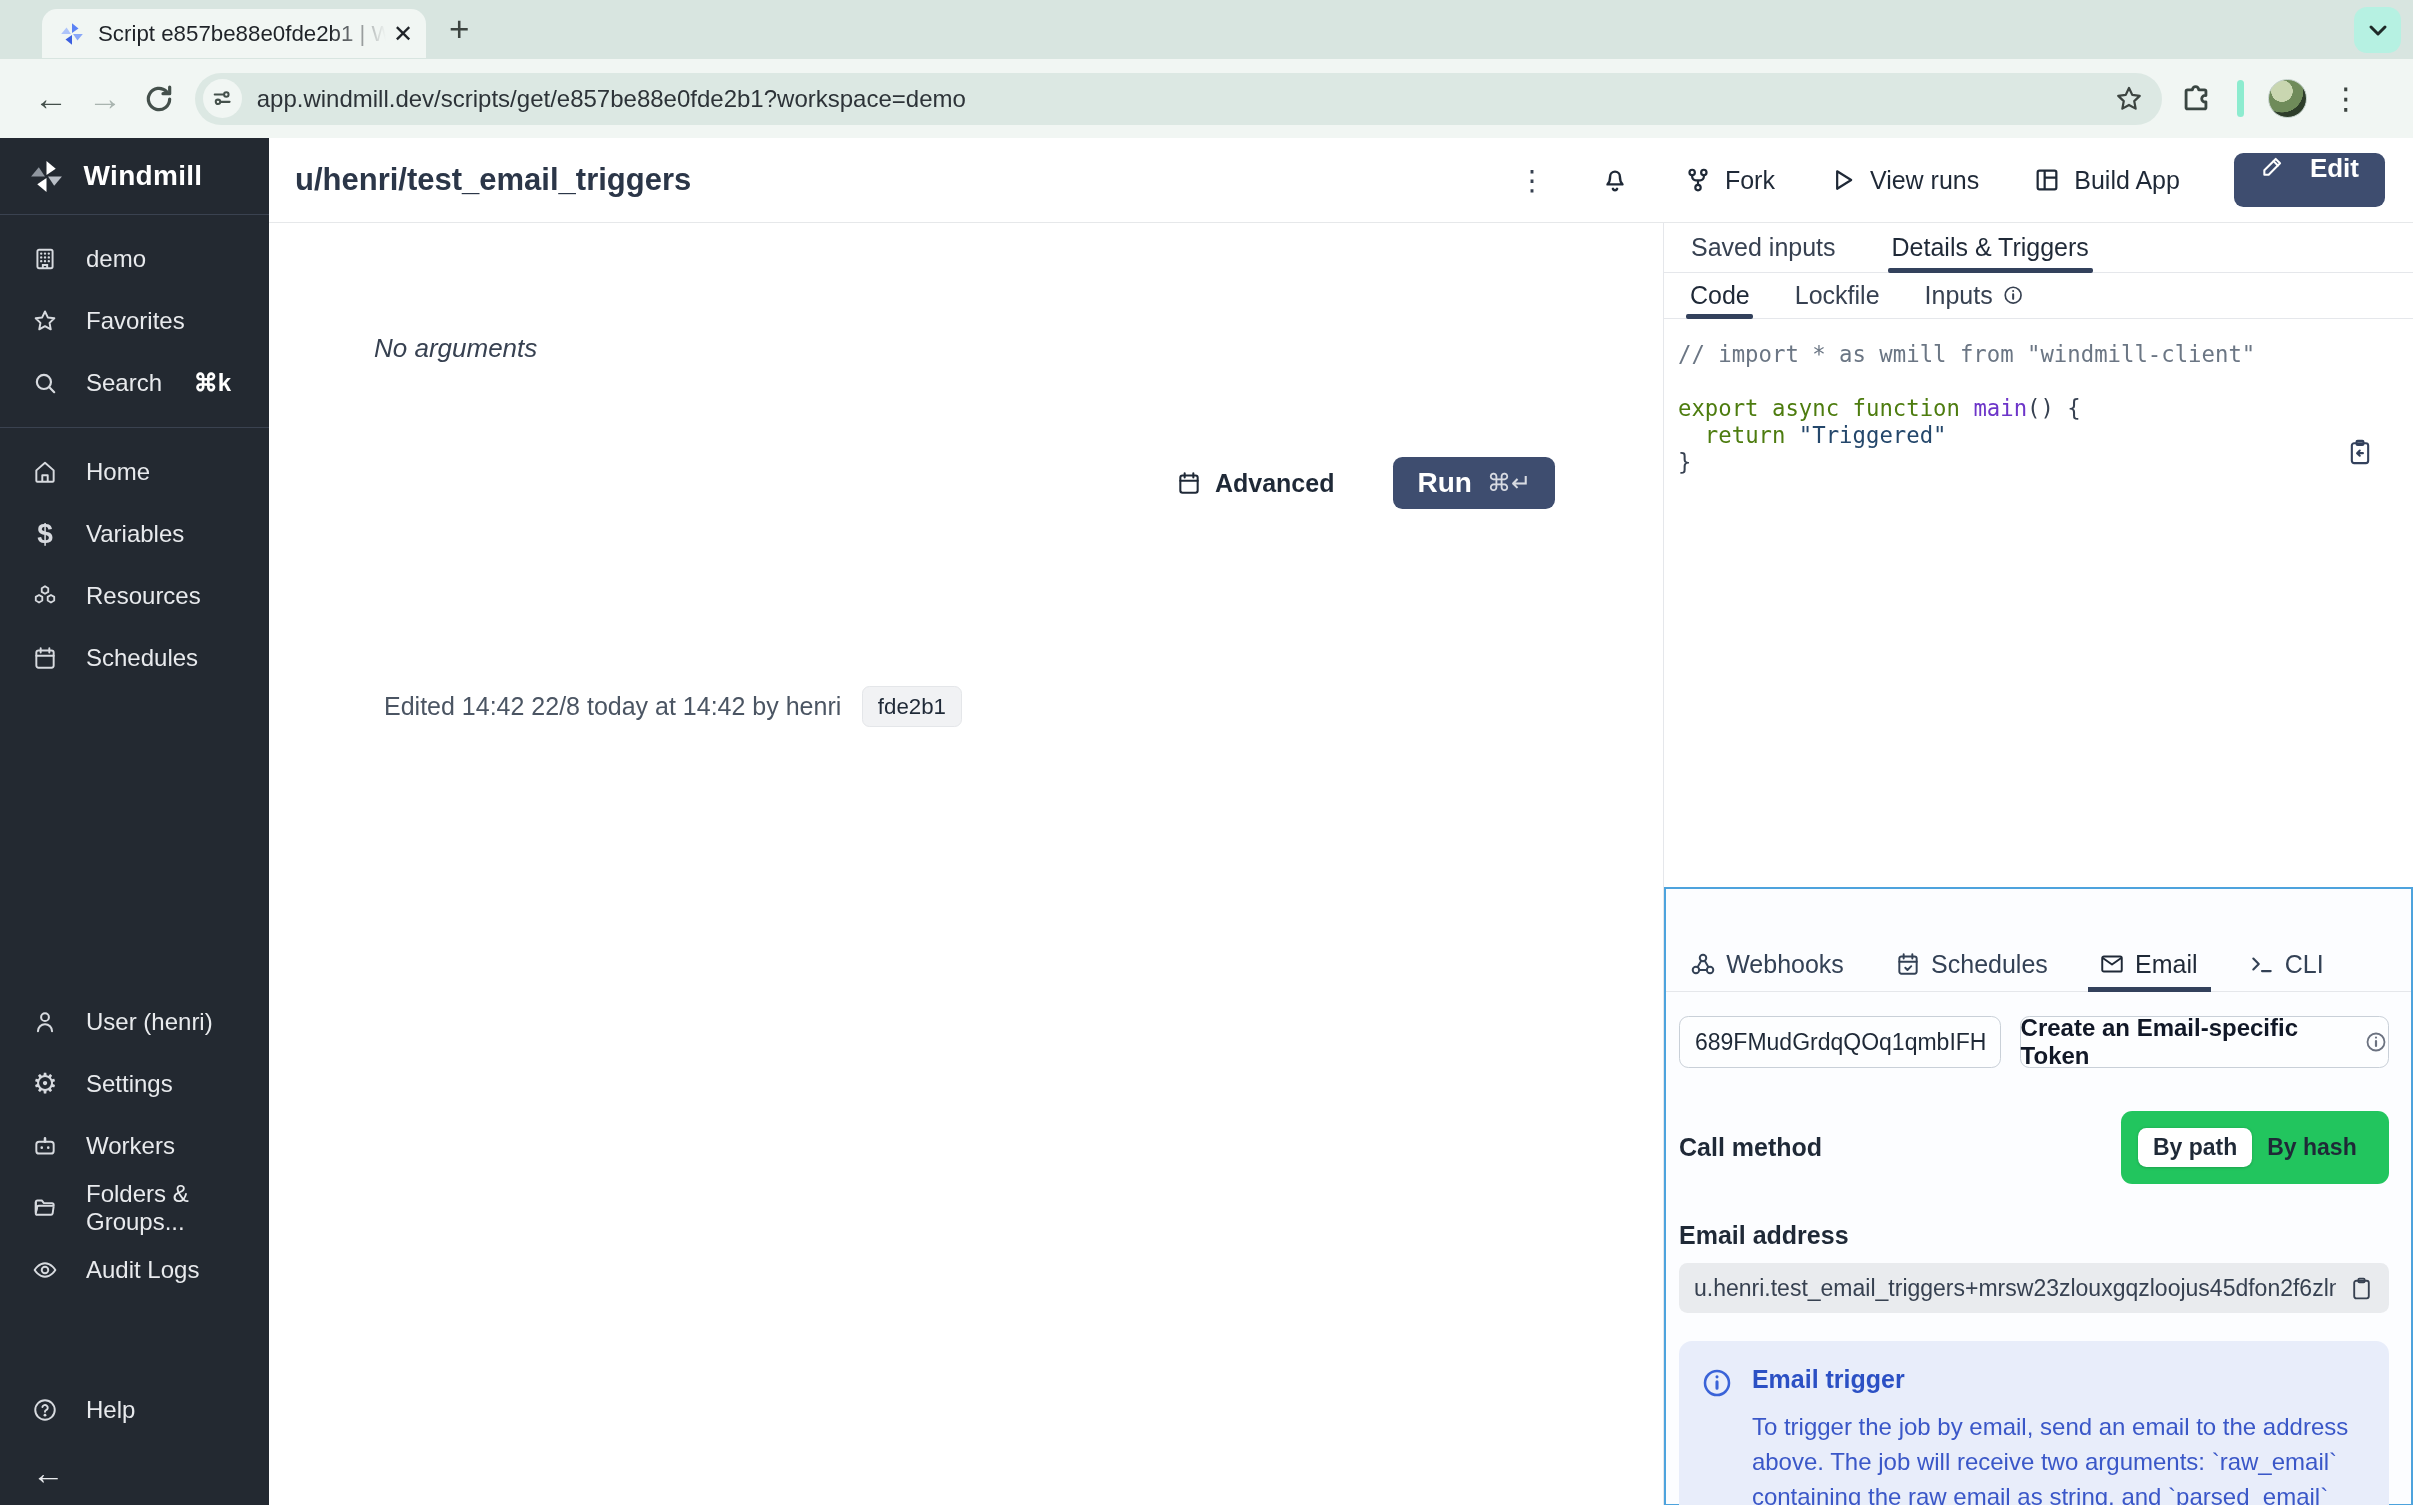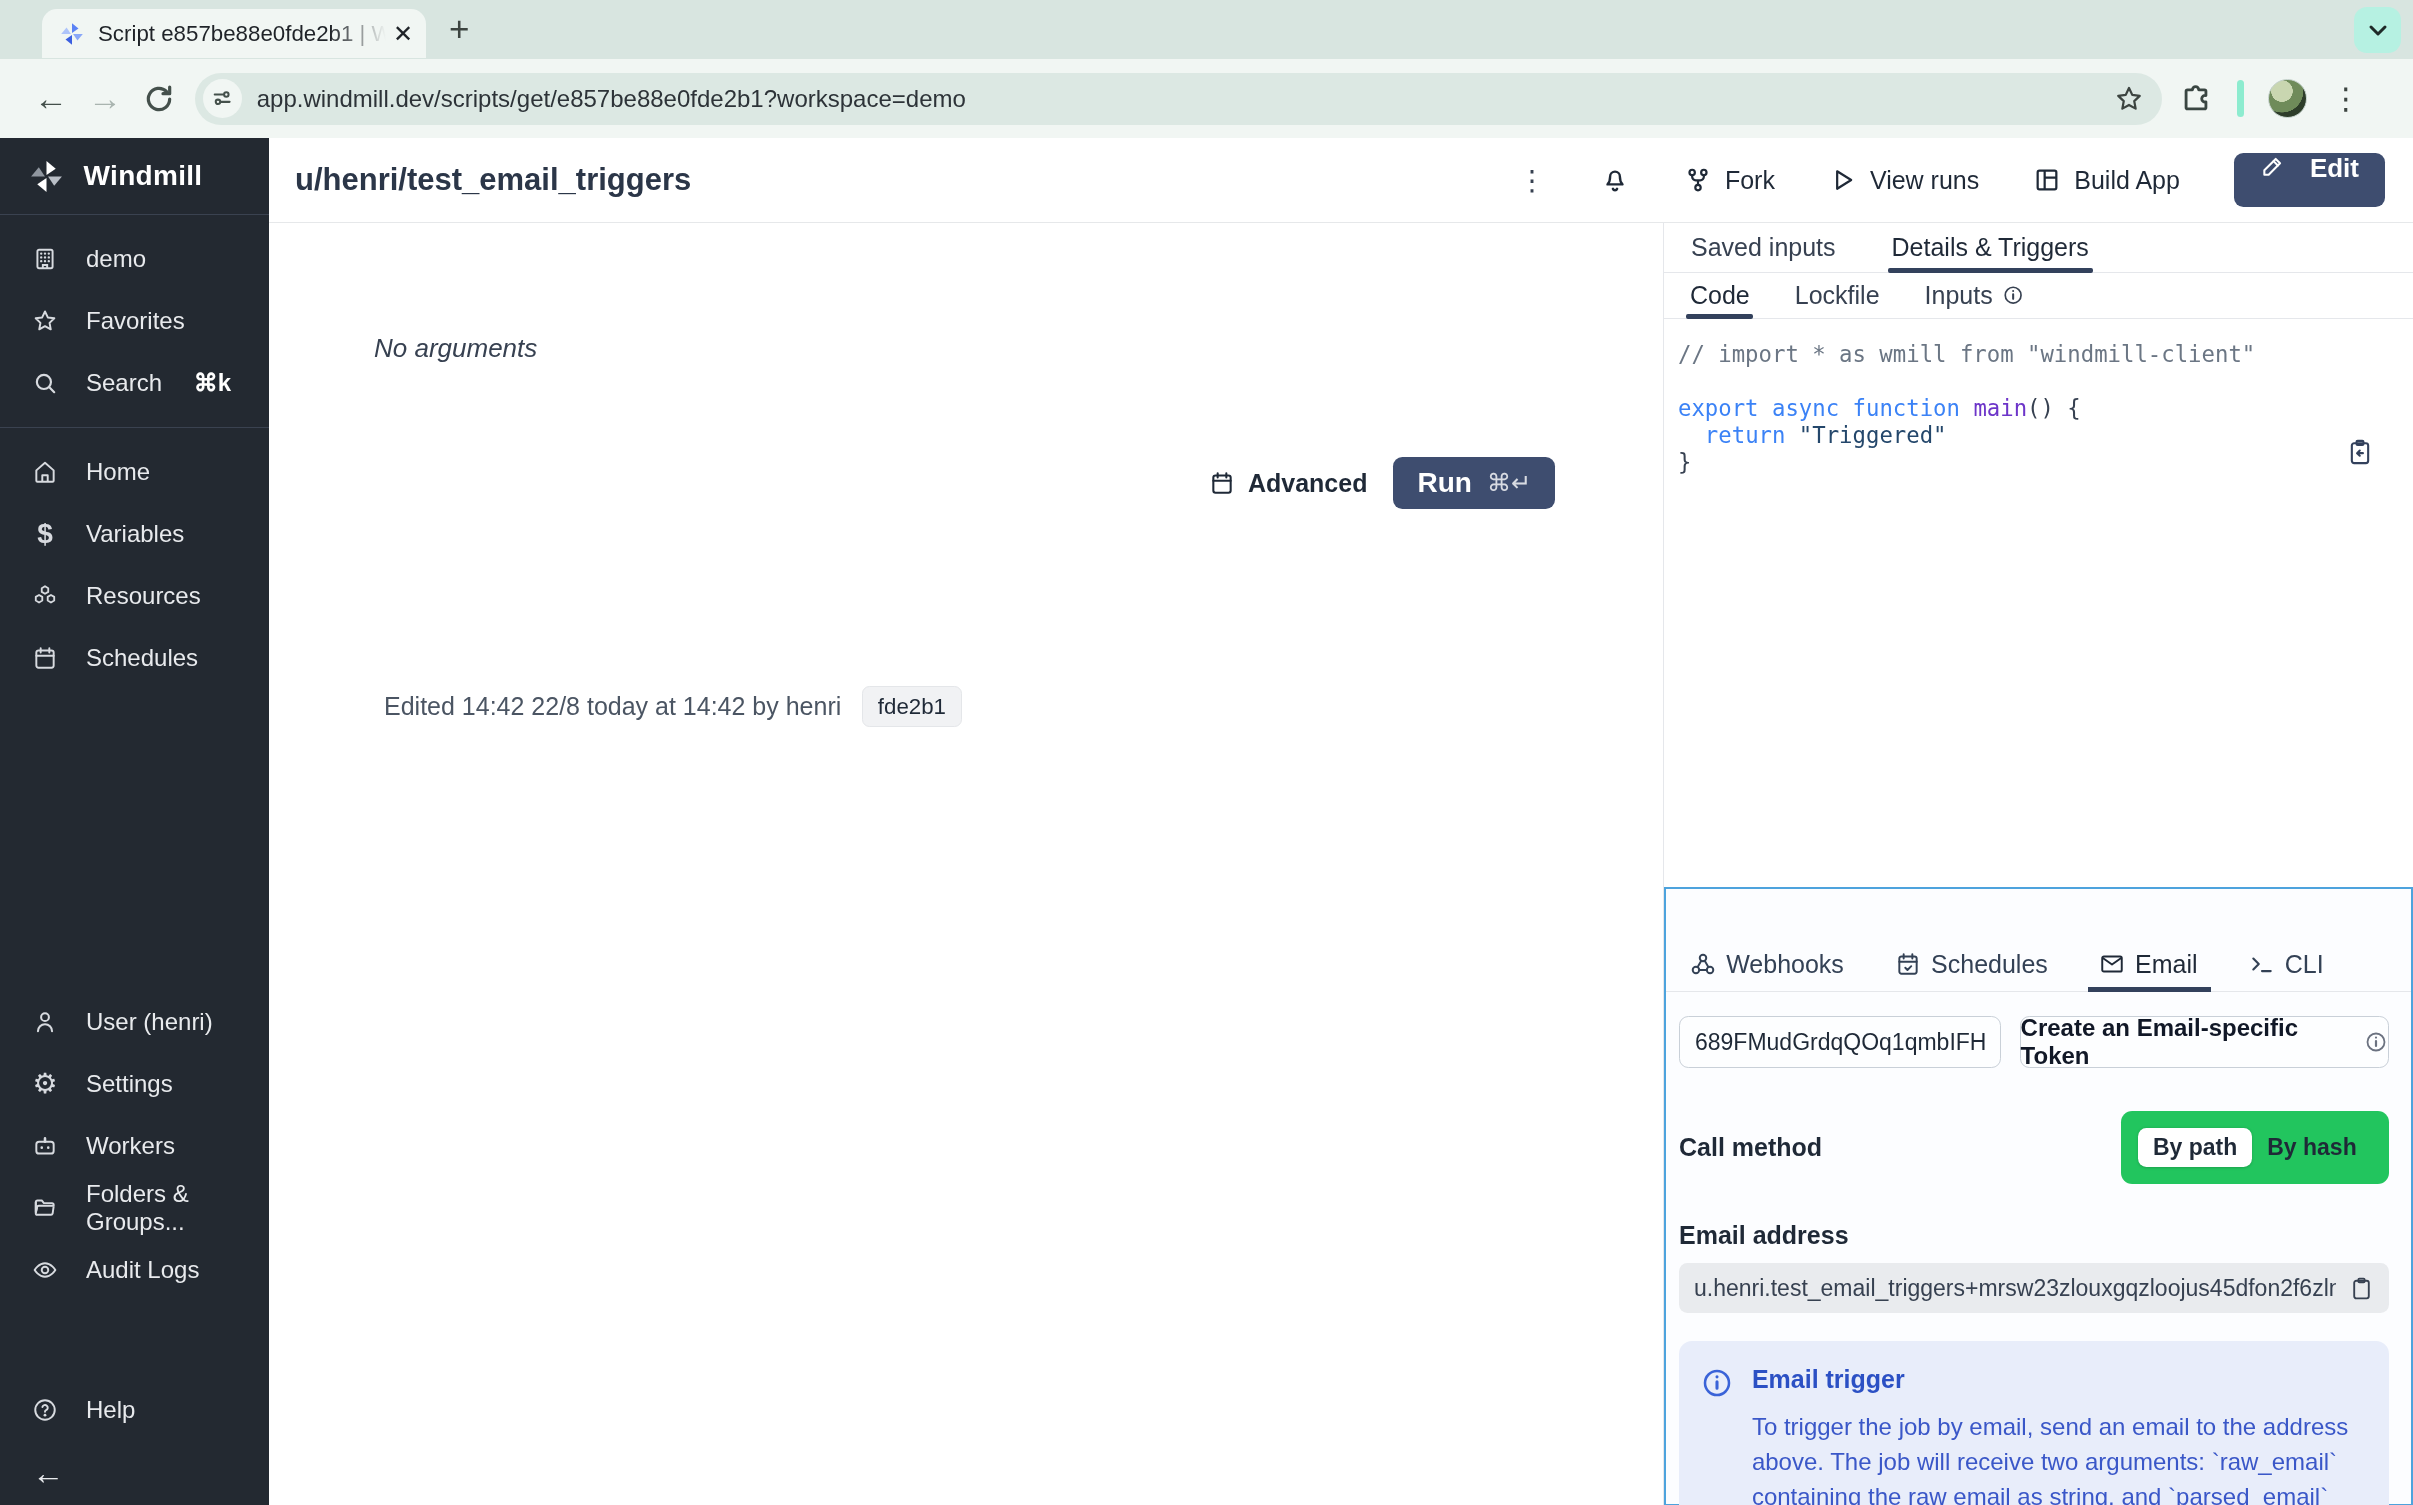--- a/index.html
+++ b/index.html
@@ -50,41 +50,41 @@
   .page-title { font-size:31px; font-weight:bold; color:#2b3648; }
   .hdr-right { margin-left:auto; display:flex; align-items:center; gap:54px; }
   .hdr-item { display:flex; align-items:center; gap:13px; font-size:25px; font-weight:500; color:#1f2937; }
   .hdr-kebab { font-size:28px; color:#374151; }
   .btn-navy { background:#3e4d6f; color:#fff; border-radius:9.3px; height:54px; display:flex; 
               gap:24px; padding:0 26px; font-size:26px; font-weight:bold; border:none; }
 
   .content-row { flex:1; display:flex; position:relative; min-height:0; }
   .left-content { flex:1; position:relative; background:#fff; }
   .no-args { position:absolute; left:105px; top:110px; font-style:italic; font-size:26px; color:#374151; }
-  .run-row { position:absolute; top:234px; right:108px; display:flex; align-items:center; gap:26px; }
+  .run-row { position:absolute; top:234px; right:108px; display:flex; align-items:center; gap:59px; }
   .advanced { display:flex; align-items:center; gap:13px; font-size:25px; font-weight:600; color:#1f2937; }
   .run-btn { height:52px; border-radius:9.3px; background:#3e4d6f; color:#fff; display:flex; align-items:center; gap:15px;
              padding:0 24px; font-size:28px; font-weight:bold; border:none; }
   .run-kbd { font-size:24px; font-weight:400; color:rgba(255,255,255,.8); }
   .edited-row { position:absolute; left:115px; top:463px; display:flex; align-items:center; gap:20.5px;
                 font-size:25px; color:#4b5563; }
   .hash-badge { background:#f1f2f4; border:0.9px solid #e4e6e9; border-radius:7.4px; padding:6.5px 15px; font-size:22.3px;
                 font-weight:500; color:#1f2937; }
 
   
   .right-panel { width:750px; flex:none; border-left:0.9px solid #e5e7eb; position:relative; display:flex; flex-direction:column; background:#fff; }
   .rp-tabs1 { height:50px; border-bottom:0.9px solid #e5e7eb; display:flex; align-items:stretch; padding-left:27px; gap:56px; flex:none; }
   .rp-tabs2 { height:46px; border-bottom:0.9px solid #e5e7eb; display:flex; align-items:stretch; padding-left:26px; gap:45px; flex:none; }
   .rtab { display:flex; align-items:center; gap:9.3px; font-size:25px; color:#374151; position:relative; }
   .rtab.active { color:#1f2937; font-weight:500; }
   .rtab.active::after { content:""; position:absolute; left:-3.7px; right:-3.7px; bottom:-0.9px; height:4.7px; background:#33415c; border-radius:1.9px; }
   .code-area { position:relative; flex:none; }
   .code-pre { font-family:"DejaVu Sans Mono", monospace; font-size:22.3px; line-height:27px; padding:22.3px 56px 0 14px; white-space:pre; }
   .tok-comment { color:#6b7684; }
-  .tok-kw { color:#3b82f6; }
+  .tok-kw { color:#4d7c0f; }
   .tok-fn { color:#6d35c9; }
   .tok-str { color:#24476b; }
   .tok-plain { color:#374151; }
   .copy-page { position:absolute; right:39px; top:119px; color:#33415c; }
 
   
   .trigger-panel { position:absolute; left:0; right:0; bottom:0; top:664px; border:2.8px solid #4da3dd; background:#fcfdff; display:flex; flex-direction:column; }
   .tp-tabs { height:55px; border-bottom:0.9px solid #e5e7eb; display:flex; align-items:stretch; padding-left:24px; gap:51px; flex:none;margin-top:48px; }
   .tp-tab { display:flex; align-items:center; gap:10.2px; font-size:25px; color:#334155; position:relative; }
   .tp-tab.active { color:#1f2937; font-weight:500; }

